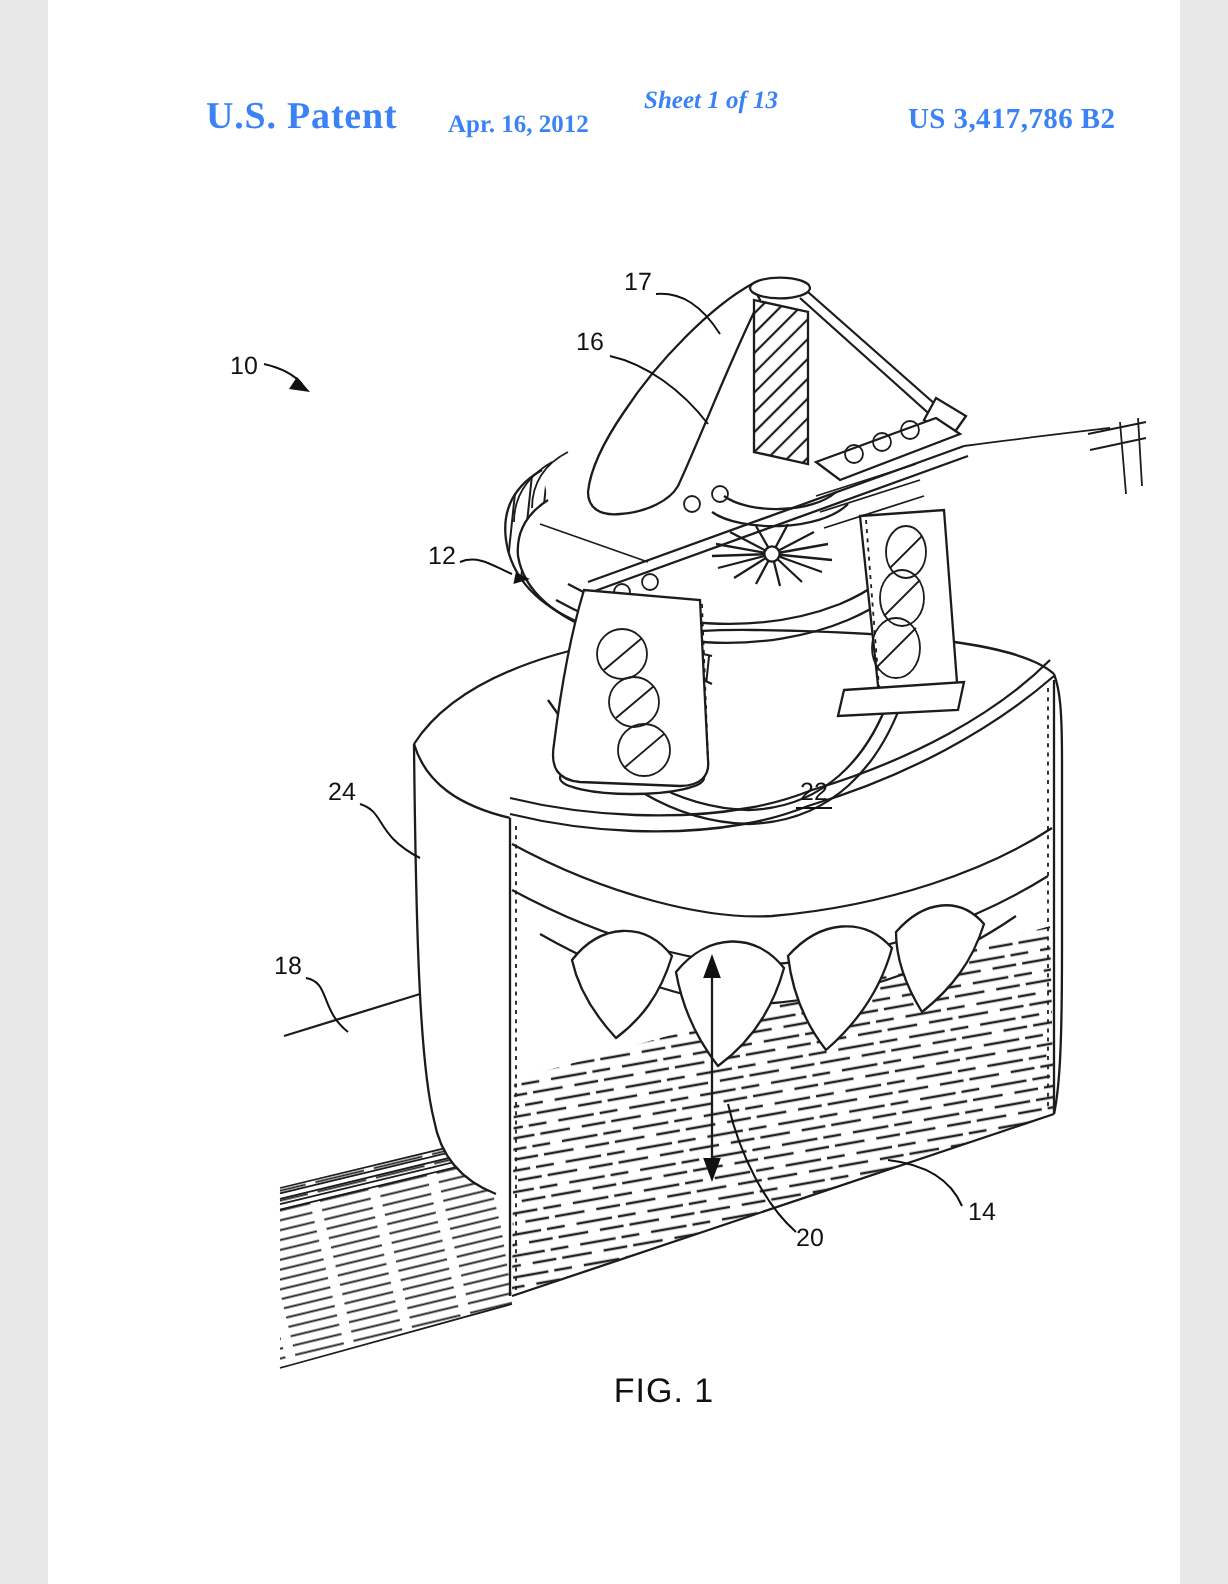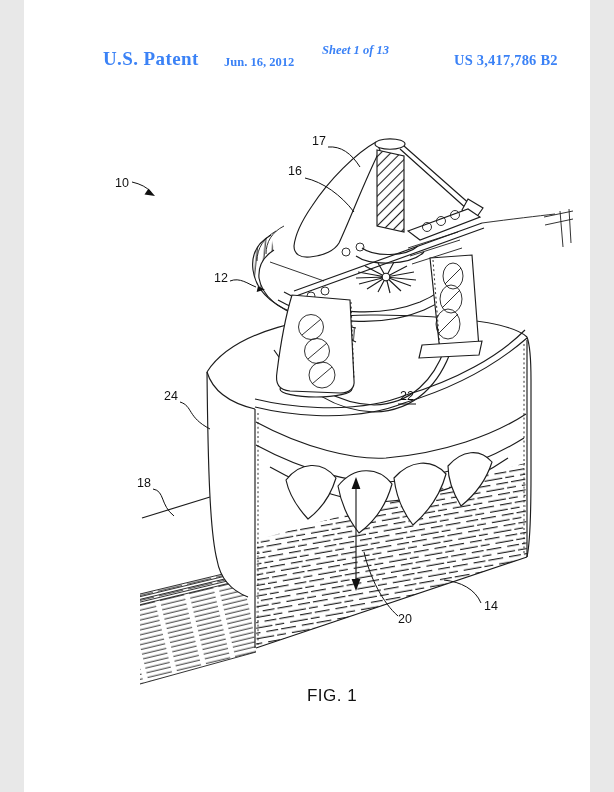--- a/index.html
+++ b/index.html
@@ -24,21 +24,21 @@
   .head{fill:#111111;stroke:none;}
   .ref{font-family:"Liberation Sans",sans-serif;font-size:12.5px;fill:#111111;}
   .cap{font-family:"Liberation Sans",sans-serif;font-size:17px;fill:#111111;letter-spacing:.5px;}
 </style>
 </head>
 <body>
 
 <div class="page">
 
   <div class="hdr hdr-title">U.S. Patent</div>
-  <div class="hdr hdr-date">Jun. 16, 2012</div>
+  <div class="hdr hdr-date">Apr. 16, 2012</div>
   <div class="hdr hdr-sheet">Sheet 1 of 13</div>
   <div class="hdr hdr-num">US 3,417,786 B2</div>
 
   <svg width="614" height="792" viewBox="0 0 614 792">
     <defs>
       <pattern id="pLiq" width="36" height="10.5" patternUnits="userSpaceOnUse" patternTransform="rotate(-10)">
         <path d="M0,2.5 H15 M21,2.5 H33 M10,8 H28 M31,8 H36 M0,8 H4" stroke="#222" stroke-width="1.15" fill="none"></path>
       </pattern>
       <pattern id="pChan" width="30" height="4.8" patternUnits="userSpaceOnUse" patternTransform="rotate(-13.5)">
         <path d="M0,1.2 H17 M22,1.2 H30" stroke="#222" stroke-width=".95" fill="none"></path>

